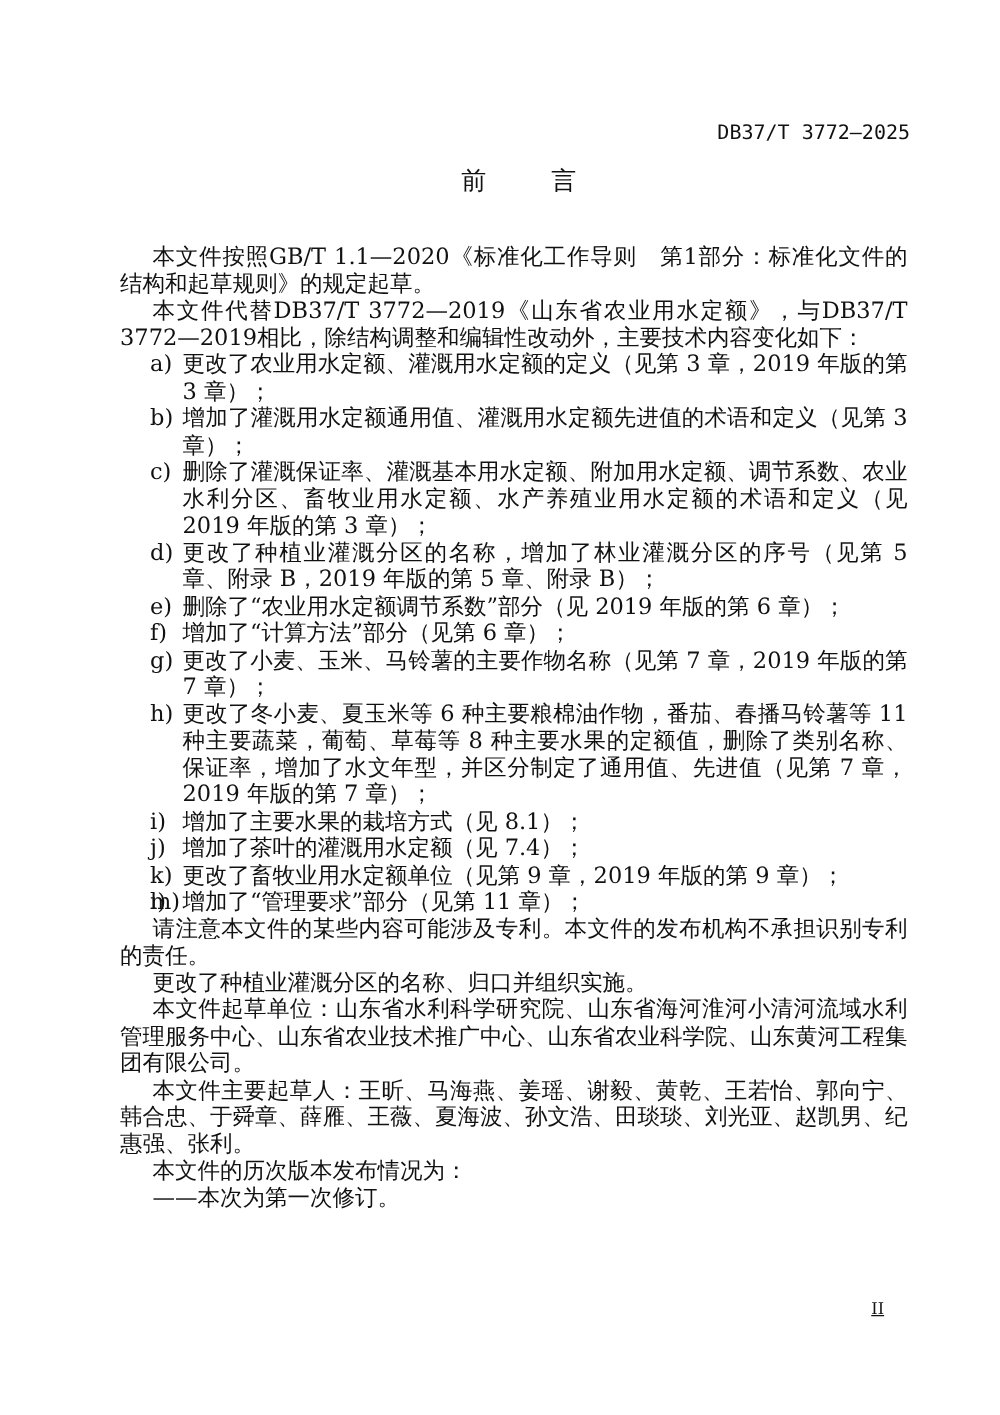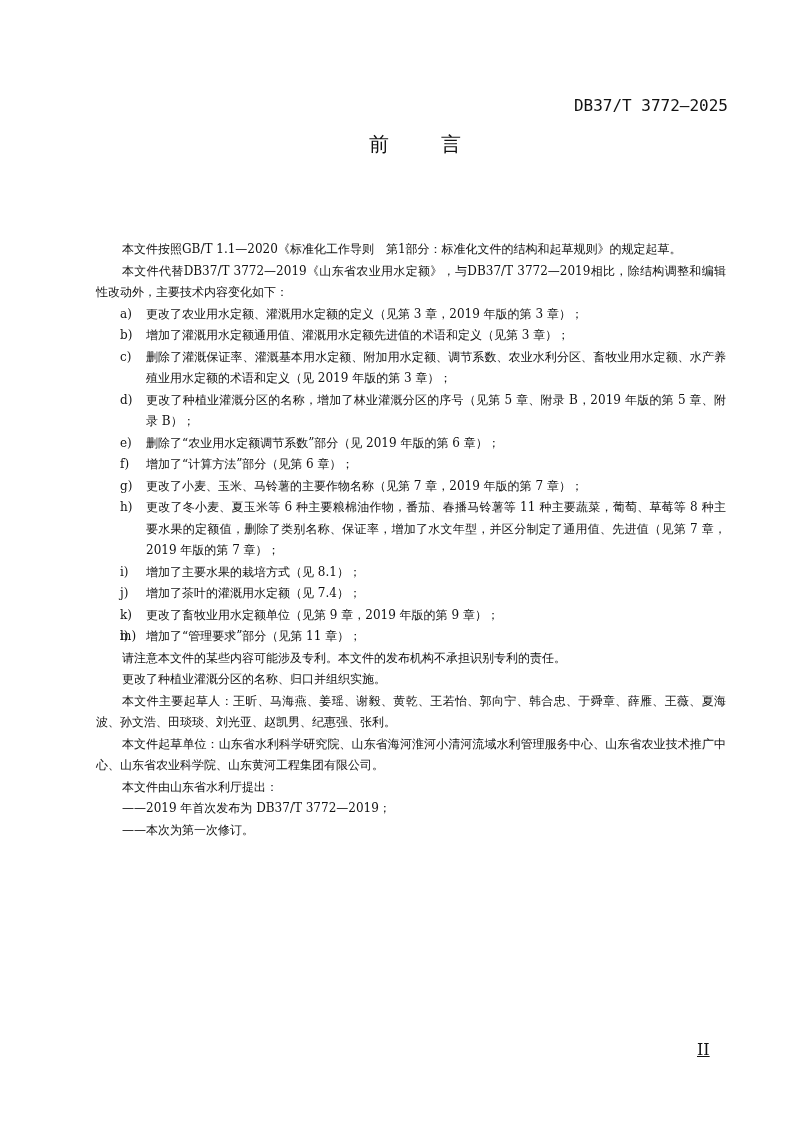--- a/index.html
+++ b/index.html
@@ -2,26 +2,26 @@
 <html><head>
 <meta charset="utf-8">
 <style>
   html, body { margin: 0; padding: 0; background: #ffffff; }
   body { width: 800px; height: 1132px; position: relative; overflow: hidden;
          font-family: "DejaVu Serif", "Liberation Serif", serif; color: #111; }
   .doc-code { position: absolute; right: 72px; top: 96px; font-family: "DejaVu Sans Mono", "Liberation Mono", monospace; font-size: 16px; letter-spacing: 0px; }
   .title { position: absolute; left: 0; width: 830px; top: 131px; text-align: center; font-family: "DejaVu Sans", "Liberation Sans", sans-serif; font-size: 20px; letter-spacing: 0; }
   .title span { display: inline-block; }
   .title .gap { width: 52px; }
-  .body { position: absolute; left: 96px; top: 195px; width: 630px; font-size: 12px; line-height: 21.5px; margin-top: 44px; }
+  .body { position: absolute; left: 96px; top: 195px; width: 630px; font-size: 18px; line-height: 21.5px; }
   .p { text-indent: 26px; margin: 0; text-align: justify; }
   .li { position: relative; padding-left: 26px; margin: 0 0 0 24px; text-align: justify; }
   .li .lbl { position: absolute; left: 0; top: 0; }
   .dash { margin: 0 0 0 26px; }
-  .page-num { position: absolute; left: 697px; top: 1040px; font-size: 16px; text-decoration: underline; }
+  .page-num { position: absolute; left: 697px; top: 1040px; font-size: 13px; text-decoration: underline; }
 </style>
 </head>
 <body>
 
 <div class="doc-code">DB37/T 3772—2025</div>
 
 <div class="title">
   <span>前</span><span class="gap"></span><span>言</span>
 </div>
 
@@ -40,20 +40,19 @@
     <div class="li"><span class="lbl">h)</span><span>更改了冬小麦、夏玉米等 6 种主要粮棉油作物，番茄、春播马铃薯等 11 种主要蔬菜，葡萄、草莓等 8 种主要水果的定额值，删除了类别名称、保证率，增加了水文年型，并区分制定了通用值、先进值（见第 7 章，2019 年版的第 7 章）；</span></div>
     <div class="li"><span class="lbl">i)</span><span>增加了主要水果的栽培方式（见 8.1）；</span></div>
     <div class="li"><span class="lbl">j)</span><span>增加了茶叶的灌溉用水定额（见 7.4）；</span></div>
     <div class="li"><span class="lbl">k)</span><span>更改了畜牧业用水定额单位（见第 9 章，2019 年版的第 9 章）；</span></div>
     <div class="li"><span class="lbl">l)</span></div>
     <div class="li"><span class="lbl">m)</span><span>增加了“管理要求”部分（见第 11 章）；</span></div>
   </div>
 
   <p class="p">请注意本文件的某些内容可能涉及专利。本文件的发布机构不承担识别专利的责任。</p>
   <p class="p">更改了种植业灌溉分区的名称、归口并组织实施。</p>
+  <p class="p">本文件起草单位：山东省水利科学研究院、山东省海河淮河小清河流域水利管理服务中心、山东省农业技术推广中心、山东省农业科学院、山东黄河工程集团有限公司。</p>
   <p class="p">本文件主要起草人：王昕、马海燕、姜瑶、谢毅、黄乾、王若怡、郭向宁、韩合忠、于舜章、薛雁、王薇、夏海波、孙文浩、田琰琰、刘光亚、赵凯男、纪惠强、张利。</p>
-  <p class="p">本文件起草单位：山东省水利科学研究院、山东省海河淮河小清河流域水利管理服务中心、山东省农业技术推广中心、山东省农业科学院、山东黄河工程集团有限公司。</p>
-  <p class="p">本文件由山东省水利厅提出：</p>
-  <p class="dash">——2019 年首次发布为 DB37/T 3772—2019；</p>
+  <p class="p">本文件的历次版本发布情况为：</p>
   <p class="dash">——本次为第一次修订。</p>
 </div>
 
 <div class="page-num">II</div>
 
 </body></html>

